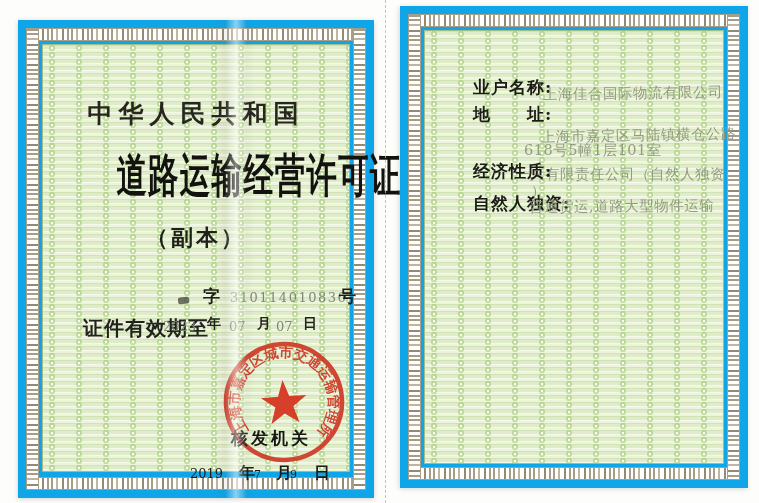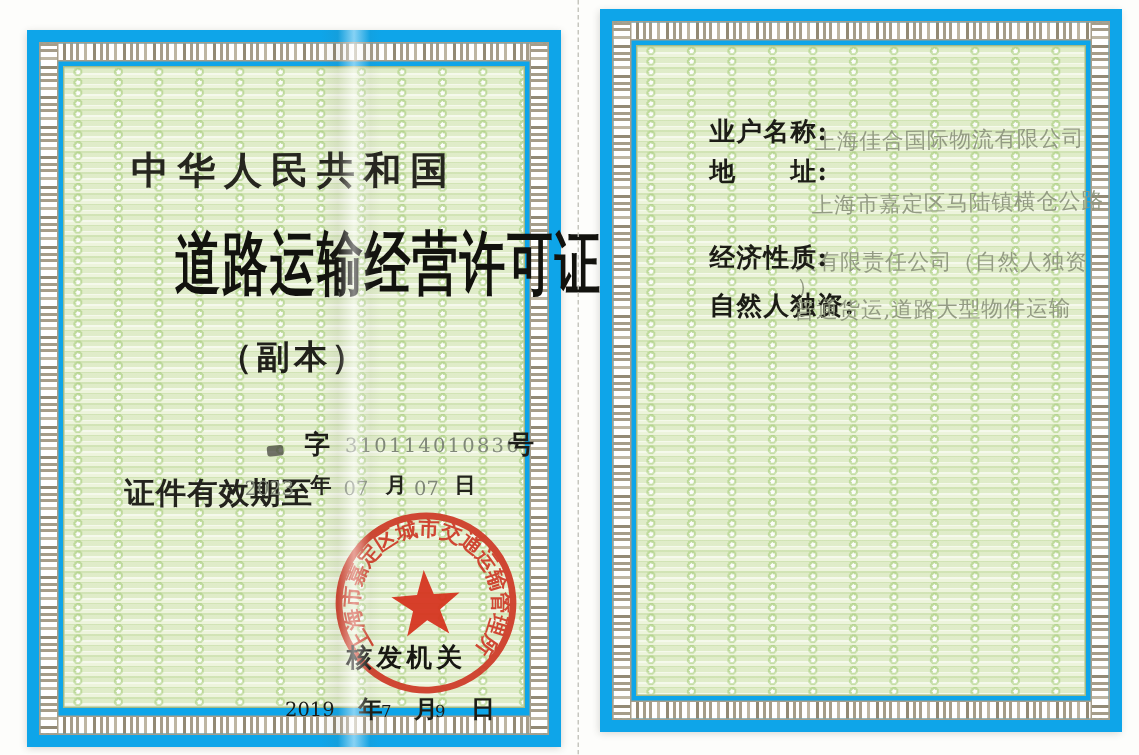--- a/index.html
+++ b/index.html
@@ -180,20 +180,21 @@
     <div class="bstrip b-h b-bottom"></div>
     <div class="bstrip b-v b-left"></div>
     <div class="bstrip b-v b-right"></div>
 
     <div class="panel">
       <span class="abs field-label fl-1">业户名称:</span>
       <span class="abs field-value fv-1">上海佳合国际物流有限公司</span>
 
       <span class="abs field-label fl-2">地　　址:</span>
       <span class="abs field-value fv-2a">上海市嘉定区马陆镇横仓公路</span>
+      <span class="abs field-value fv-2b">618号5幢1层101室</span>
 
       <span class="abs field-value fv-3a">一人有限责任公司（自然人独资</span>
       <span class="abs field-label fl-3">经济性质:</span>
       <span class="abs field-value fv-3b">）</span>
 
       <span class="abs field-label fl-4">自然人独资:</span>
       <span class="abs field-value fv-4">普通货运,道路大型物件运输</span>
     </div>
   </div>
 

